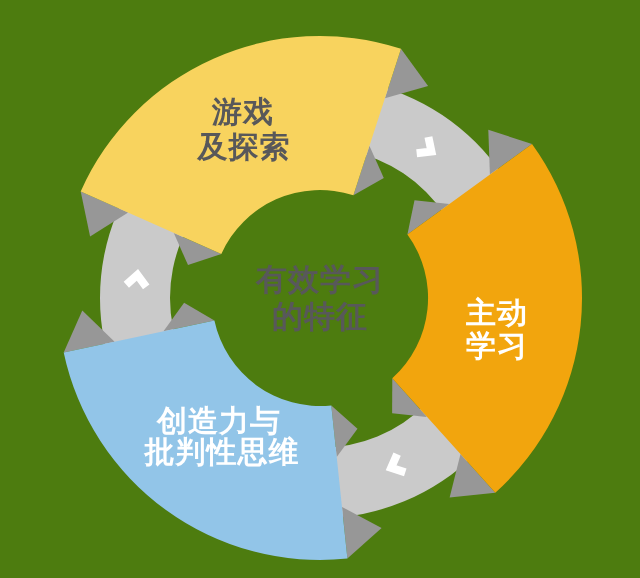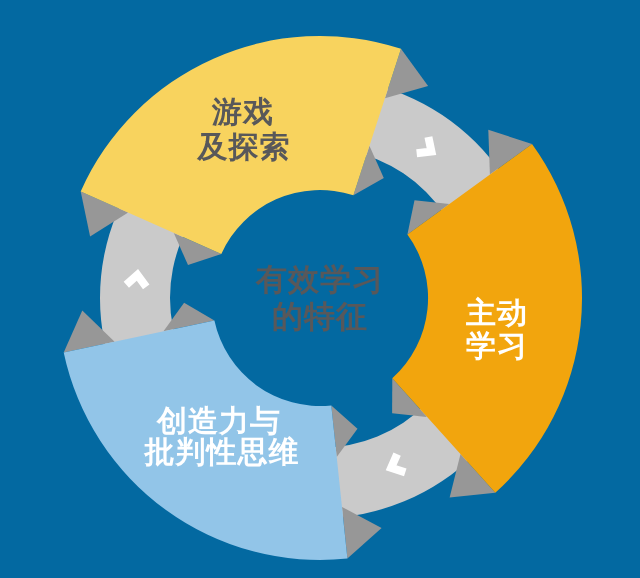--- a/index.html
+++ b/index.html
@@ -1,17 +1,17 @@
 <!DOCTYPE html>
 <html><head>
 <meta charset="utf-8">
 <style>
   html,body{margin:0;padding:0;background:#ffffff;}
   .stage{
-    width:640px;height:578px;position:relative;background:#0369a1;overflow:hidden;
+    width:640px;height:578px;position:relative;background:#4d7c0f;overflow:hidden;
     font-family:"DejaVu Sans",sans-serif;
   }
   svg{display:block;}
   .seg-label{
     font-family:"DejaVu Sans",sans-serif;
     font-weight:bold;
     font-size:30px;
     text-anchor:middle;
     dominant-baseline:central;
     letter-spacing:1px;

